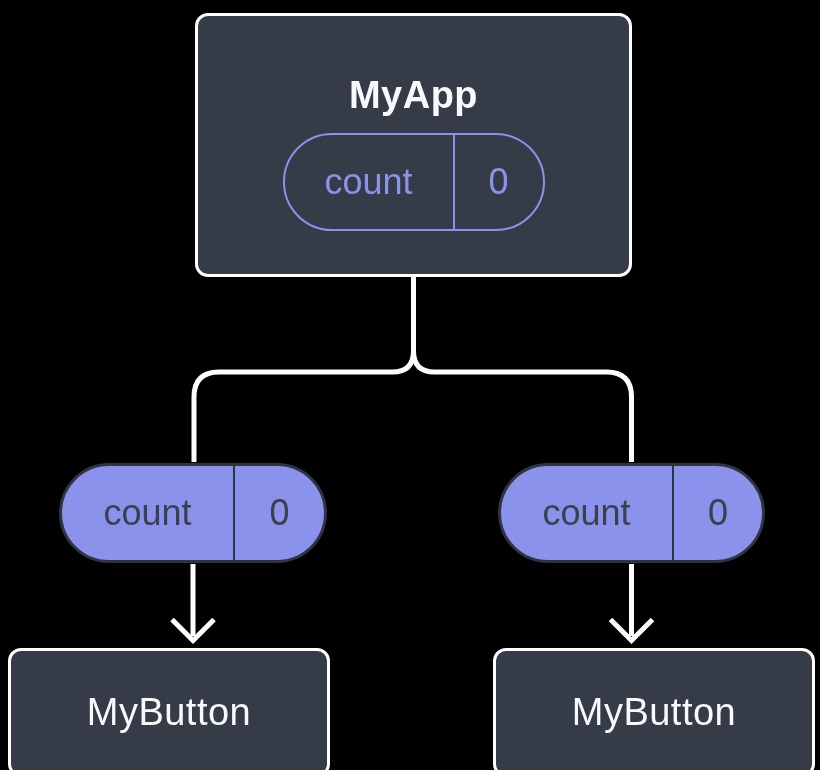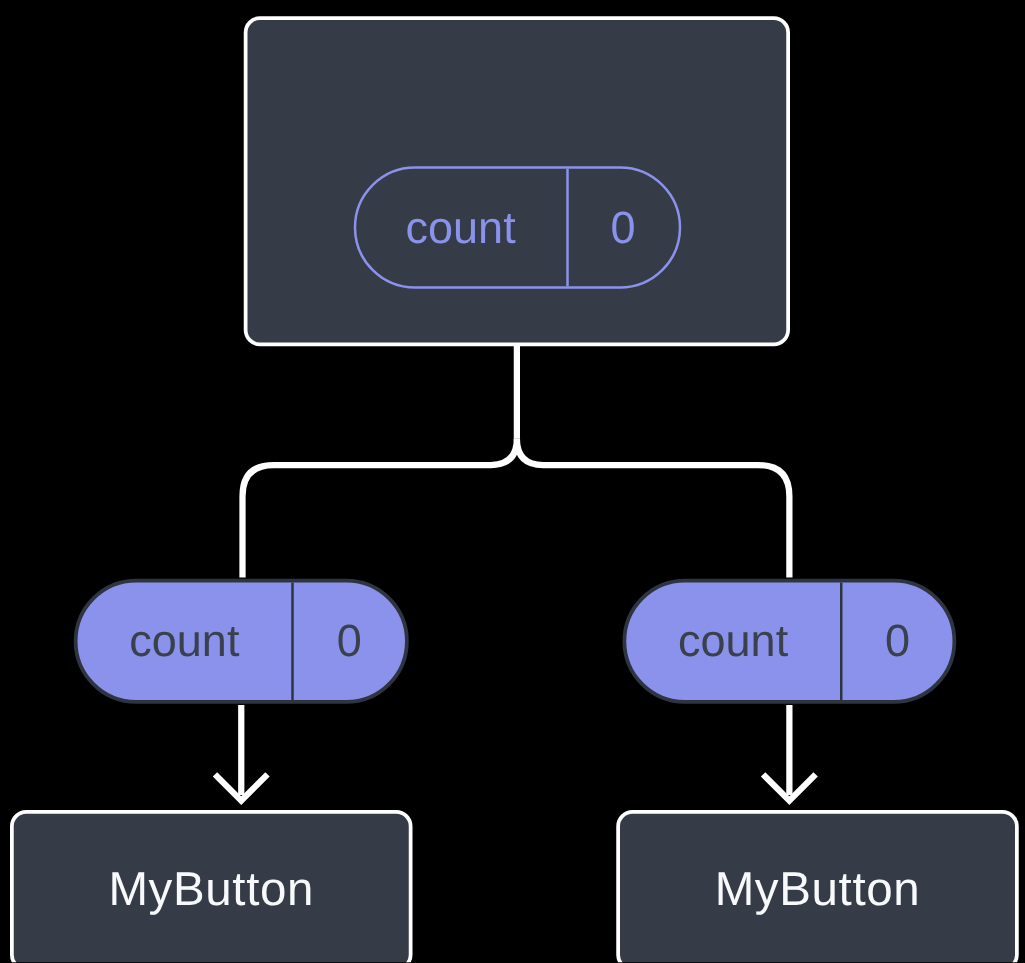--- a/index.html
+++ b/index.html
@@ -110,20 +110,21 @@
       <path d="M172 619.5 L193 640.5 L214 619.5" stroke-linejoin="miter"></path>
     </g>
 
     <g>
       <path d="M631.5 564 V636"></path>
       <path d="M610.5 619.5 L631.5 640.5 L652.5 619.5" stroke-linejoin="miter"></path>
     </g>
   </svg>
 
   <div class="component-box root-box">
+    <div class="root-title">MyApp</div>
     <div class="pill state-pill">
       <div class="cell cell-name">count</div>
       <div class="cell cell-value">0</div>
     </div>
   </div>
 
   <div class="pill prop-pill prop-pill-left">
     <div class="cell cell-name">count</div>
     <div class="cell cell-value">0</div>
   </div>

